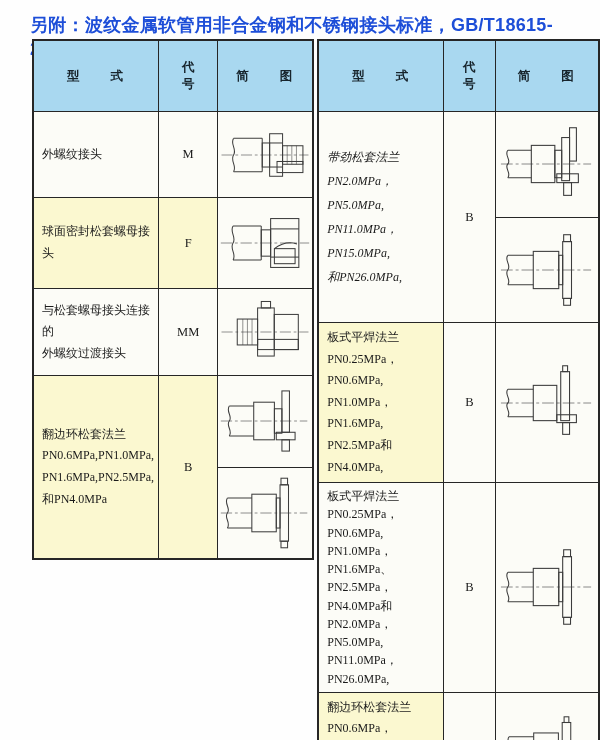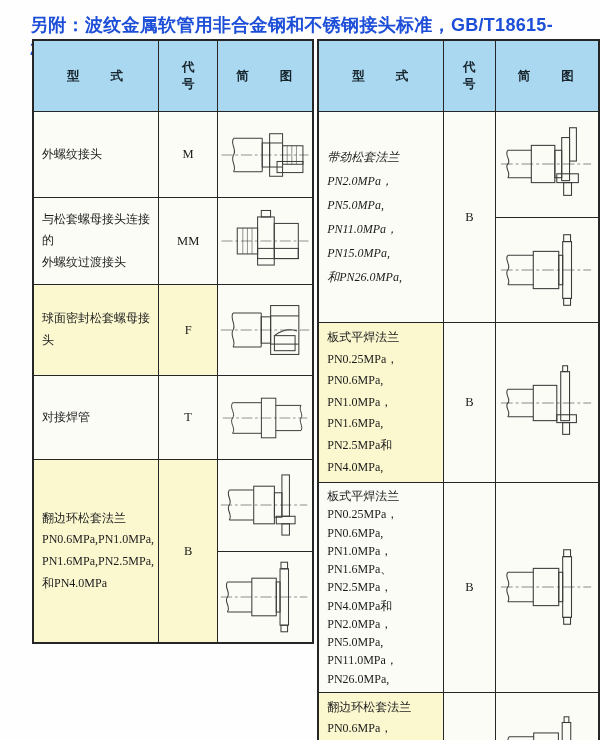--- a/index.html
+++ b/index.html
@@ -93,69 +93,53 @@
             <rect class="s" x="55" y="17" width="14" height="46"></rect>
             <line class="s" x1="55" y1="27" x2="69" y2="27"></line>
                   <line class="s" x1="55" y1="53" x2="69" y2="53"></line>
             <rect class="s" x="69" y="30" width="22" height="20"></rect>
             <path class="t" d="M74,30 V50 M79,30 V50 M84,30 V50"></path>
             <rect class="s" x="63" y="47" width="28" height="12" fill="url(#h)"></rect>
           </svg>
               </div>
             </td>
       </tr>
-      <tr style="height:87px">
-        <td class="type">与松套螺母接头连接的
-外螺纹过渡接头</td>
-        <td class="code">MM</td>
-        <td class="diag">
-              <div class="diag-box">
-          <svg class="d" width="94" height="74" viewBox="0 0 100 80">
-            <line class="cl" x1="3" y1="40" x2="97" y2="40"></line>
-            <rect class="s" x="20" y="26" width="22" height="28"></rect>
-            <path class="t" d="M26,26 V54 M31,26 V54 M36,26 V54"></path>
-            <rect class="s" x="42" y="14" width="18" height="52"></rect>
-            <rect class="s" x="46" y="7" width="10" height="7"></rect>
-            <rect class="s" x="60" y="21" width="26" height="38"></rect>
-            <rect class="s" x="42" y="48" width="44" height="11" fill="url(#h)"></rect>
-          </svg>
-              </div>
-            </td>
-      </tr>
       <tr style="height:91px">
         <td class="type hl">球面密封松套螺母接头</td>
         <td class="code hl">F</td>
         <td class="diag">
               <div class="diag-box">
           <svg class="d" width="94" height="76" viewBox="0 0 100 80">
             <line class="cl" x1="3" y1="40" x2="97" y2="40"></line>
             <path class="s" d="M16,22 C12,28 20,34 16,40 C12,46 20,52 16,58"></path>
             <path class="s" d="M16,22 H46 M16,58 H46 M46,22 V58"></path>
             <rect class="s" x="46" y="26" width="10" height="28"></rect>
             <rect class="s" x="56" y="14" width="30" height="52"></rect>
             <line class="s" x1="56" y1="25" x2="86" y2="25"></line>
                   <line class="s" x1="56" y1="55" x2="86" y2="55"></line>
             <path class="s" d="M60,46 q12,-9 24,-5"></path>
             <rect class="s" x="60" y="46" width="22" height="16" fill="url(#h)"></rect>
           </svg>
               </div>
             </td>
       </tr>
-      <tr style="height:84px">
-        <td class="type">对接焊管</td>
-        <td class="code">T</td>
-        <td class="diag">
-              <div class="diag-box">
-          <svg class="d" width="94" height="72" viewBox="0 0 100 80">
+      <tr style="height:87px">
+        <td class="type">与松套螺母接头连接的
+外螺纹过渡接头</td>
+        <td class="code">MM</td>
+        <td class="diag">
+              <div class="diag-box">
+          <svg class="d" width="94" height="74" viewBox="0 0 100 80">
             <line class="cl" x1="3" y1="40" x2="97" y2="40"></line>
-            <path class="s" d="M14,23 C10,29 18,35 14,40 C10,45 18,51 14,57"></path>
-            <path class="s" d="M14,23 H46 M14,57 H46"></path>
-            <rect class="s" x="46" y="18" width="16" height="44"></rect>
-            <path class="s" d="M62,26 H90 M62,54 H90"></path>
-            <path class="s" d="M90,26 C87,31 93,36 90,40 C87,44 93,49 90,54"></path>
+            <rect class="s" x="20" y="26" width="22" height="28"></rect>
+            <path class="t" d="M26,26 V54 M31,26 V54 M36,26 V54"></path>
+            <rect class="s" x="42" y="14" width="18" height="52"></rect>
+            <rect class="s" x="46" y="7" width="10" height="7"></rect>
+            <rect class="s" x="60" y="21" width="26" height="38"></rect>
+            <rect class="s" x="42" y="48" width="44" height="11" fill="url(#h)"></rect>
           </svg>
               </div>
             </td>
       </tr>
       <tr style="height:182px">
         <td class="type hl">翻边环松套法兰
 PN0.6MPa,PN1.0MPa,
 PN1.6MPa,PN2.5MPa,
 和PN4.0MPa</td>
         <td class="code hl">B</td>

